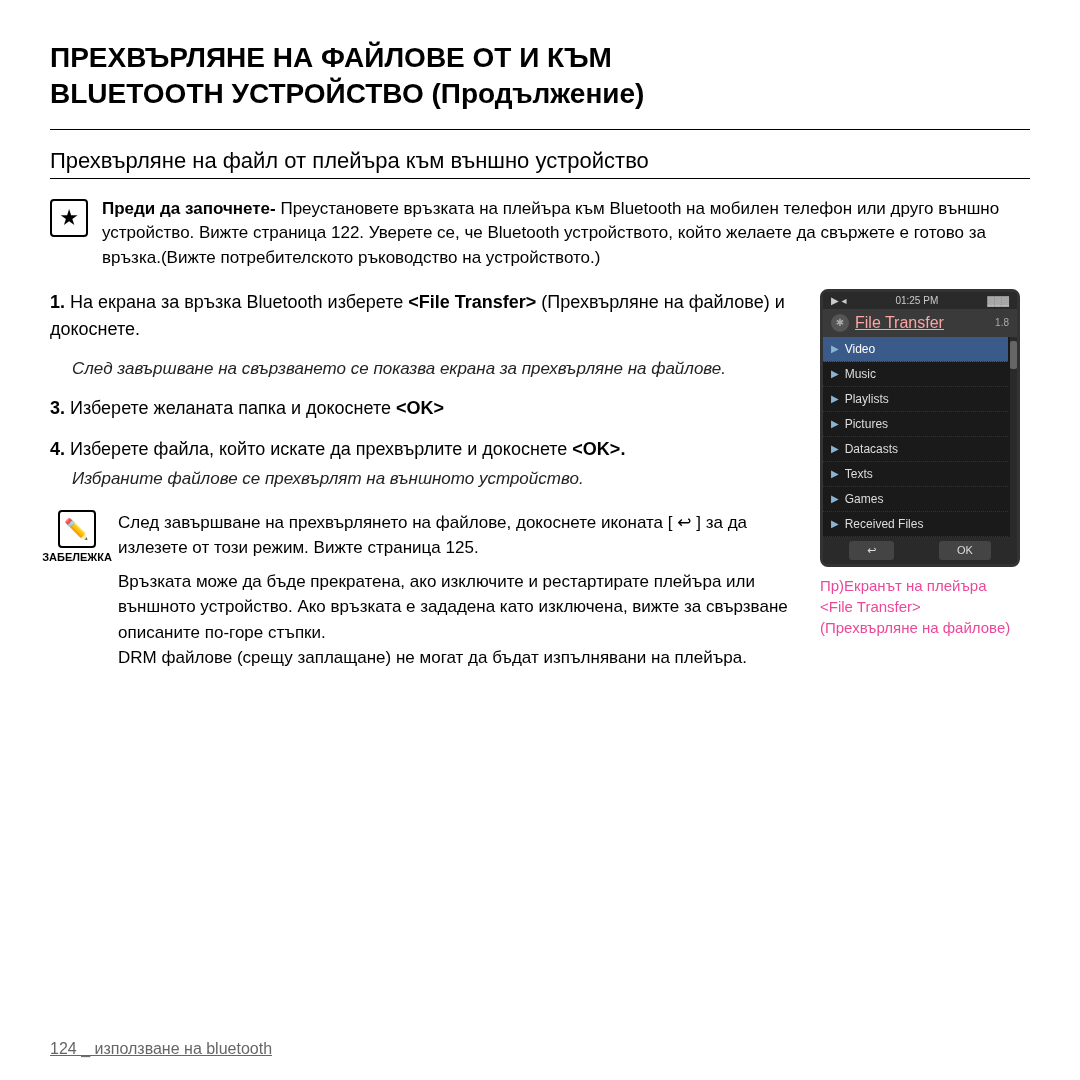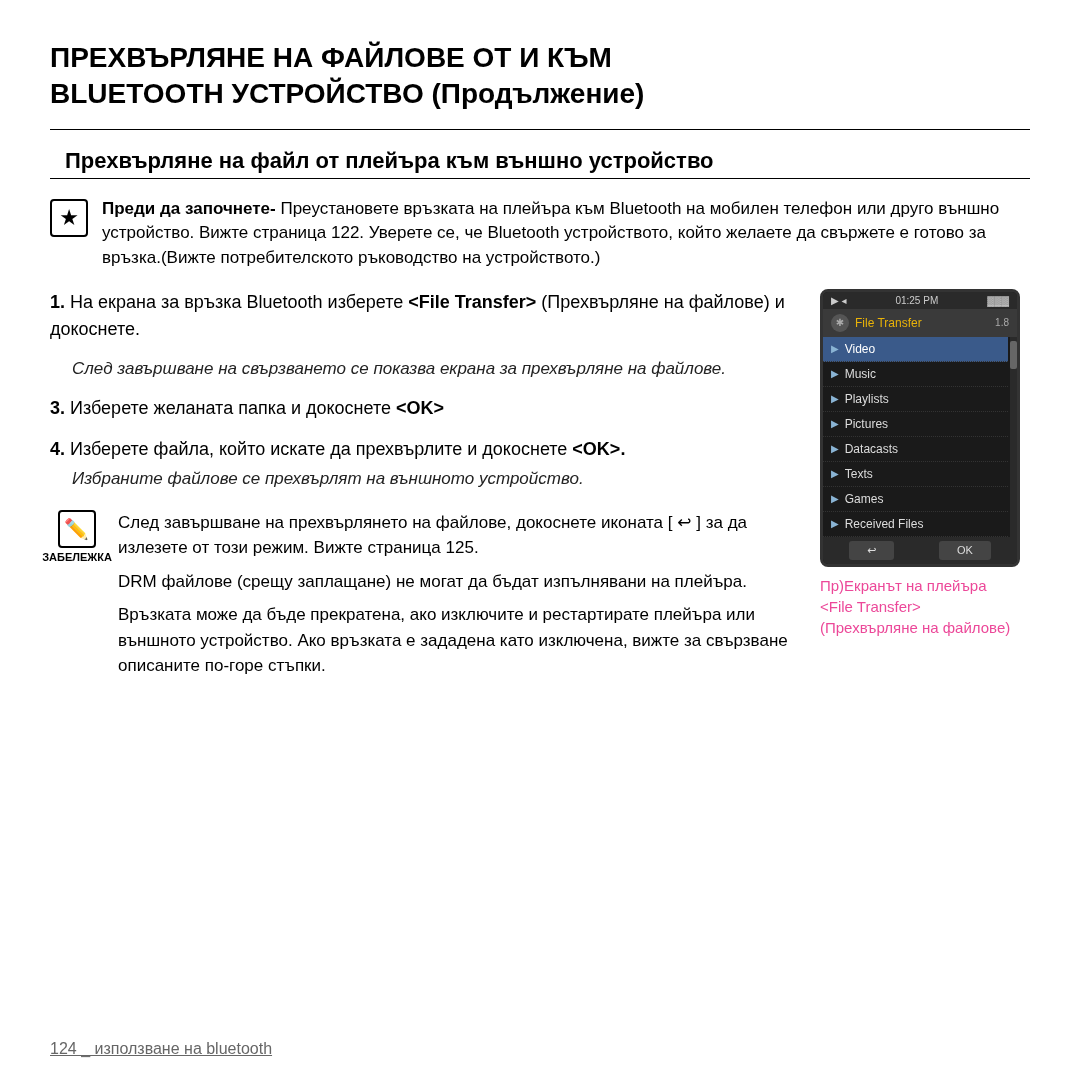--- a/index.html
+++ b/index.html
@@ -13,23 +13,22 @@
       overflow: hidden;
       padding: 40px 50px 30px 50px;
     }
     .page-title-divider {
       border: none;
       border-top: 1px solid #000;
       margin-bottom: 18px;
     }
     .section-title {
       font-size: 22px;
-      font-weight: bold;
+      font-weight: normal;
       margin-bottom: 4px;
-      margin-left: 15px;
     }
     .section-title-divider {
       border: none;
       border-top: 1px solid #000;
       margin-bottom: 18px;
     }
     .tip-box {
       display: flex;
       flex-direction: row;
       align-items: flex-start;
@@ -116,23 +115,24 @@
       height: 18px;
       border-radius: 50%;
       background: #555;
       display: flex;
       align-items: center;
       justify-content: center;
       font-size: 10px;
       color: #aaa;
     }
     .device-header-title {
-      color: #eab308;
-      font-size: 12px;
+      color: #fca5a5;
+      font-size: 16px;
       flex: 1;
+      text-decoration: underline;
     }
     .device-header-num {
       color: #aaa;
       font-size: 10px;
     }
     .device-list {
       background: #1a1a1a;
     }
     .device-list-item {
       display: flex;
@@ -286,25 +286,25 @@
 
     <div class="note-box" style="margin-top:18px;">
       <div class="note-icon-wrap">
         <div class="note-icon">✏️</div>
         <div class="note-label">ЗАБЕЛЕЖКА</div>
       </div>
       <div class="note-text">
         <div style="margin-bottom:8px;">
           След завършване на прехвърлянето на файлове, докоснете иконата [ ↩ ] за да излезете от този режим. Вижте страница 125.
         </div>
+        <div>
+          Връзката може да бъде прекратена, ако изключите и рестартирате плейъра или външното устройство. Ако връзката е зададена като изключена, вижте за свързване описаните по-горе стъпки.
+        </div>
         <div style="margin-bottom:8px;">
           DRM файлове (срещу заплащане) не могат да бъдат изпълнявани на плейъра.
-        </div>
-        <div>
-          Връзката може да бъде прекратена, ако изключите и рестартирате плейъра или външното устройство. Ако връзката е зададена като изключена, вижте за свързване описаните по-горе стъпки.
         </div>
       </div>
     </div>
 
   </div>
 
   <div class="right-col">
     <div class="device-screen">
 
       <div class="device-status-bar">

